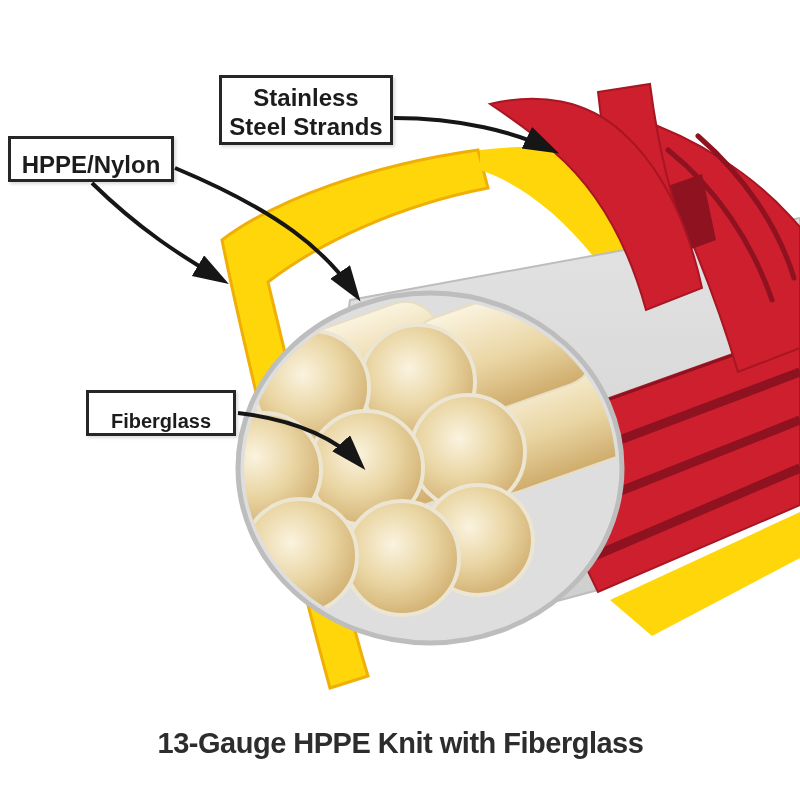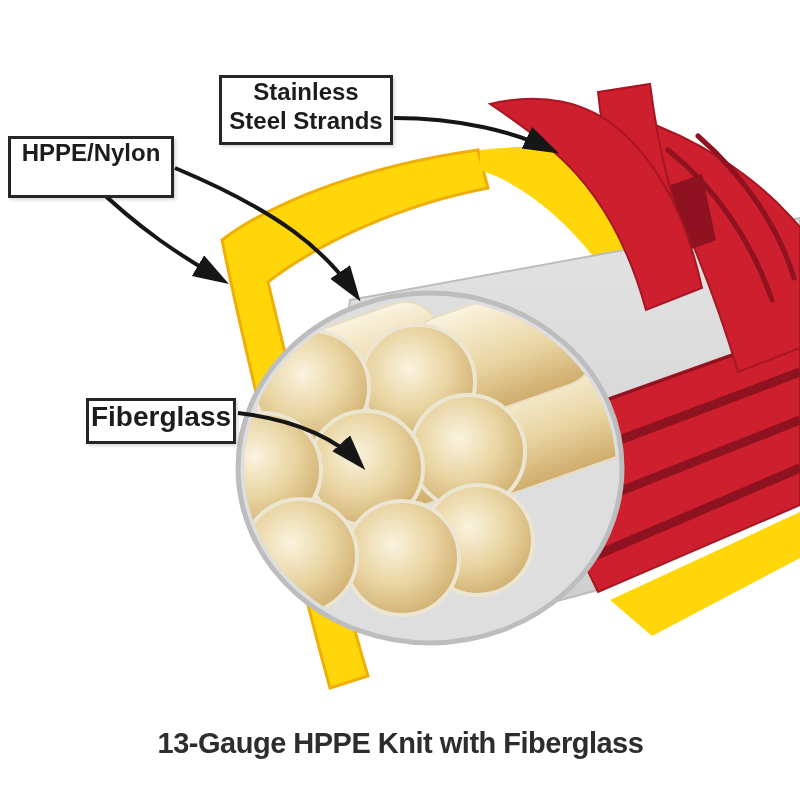--- a/index.html
+++ b/index.html
@@ -21,27 +21,27 @@
   .face{fill:var(--gray-face);stroke:var(--gray-edge);stroke-width:5;}
   .red{fill:var(--red);stroke:#A81623;stroke-width:2;}
   .red-dark{fill:var(--red-dark);}
   .seam{stroke:var(--red-dark);stroke-width:5;fill:none;stroke-linecap:round;}
   .stripe{stroke:var(--red-dark);stroke-width:9;fill:none;}
   .fiber-circle{fill:url(#fiberGrad);stroke:#ECE5D2;stroke-width:4;}
   .shaft{fill:url(#shaftGrad);stroke:#E7DDC2;stroke-width:2;}
   .arrow{stroke:var(--outline);stroke-width:4;fill:none;}
   .label-box{
     position:absolute;background:#ffffff;border:3px solid #262626;
-    display:flex;align-items:flex-start;justify-content:center;text-align:center;
+    display:flex;align-items:flex-end;justify-content:center;text-align:center;
     font-weight:700;color:#1c1c1c;box-shadow:2px 2px 3px rgba(0,0,0,0.15);
     box-sizing:border-box;
   }
   #stainless-box{left:219px;top:75px;width:174px;height:70px;font-size:24px;line-height:1.2;}
-  #hppe-box{left:8px;top:136px;width:166px;height:62px;font-size:24px;}
-  #fiber-box{left:86px;top:390px;width:150px;height:46px;font-size:28px;margin-top:8px;}
+  #hppe-box{left:8px;top:136px;width:166px;height:46px;font-size:24px;}
+  #fiber-box{left:86px;top:390px;width:150px;height:46px;font-size:20px;}
   .caption{
     position:absolute;left:1px;right:0;top:727px;text-align:center;
     font-size:29px;font-weight:700;color:#2d2d2d;letter-spacing:-0.5px;
   }
 </style>
 </head>
 <body>
 
 <svg class="stage" viewBox="0 0 800 800">
   <defs>

